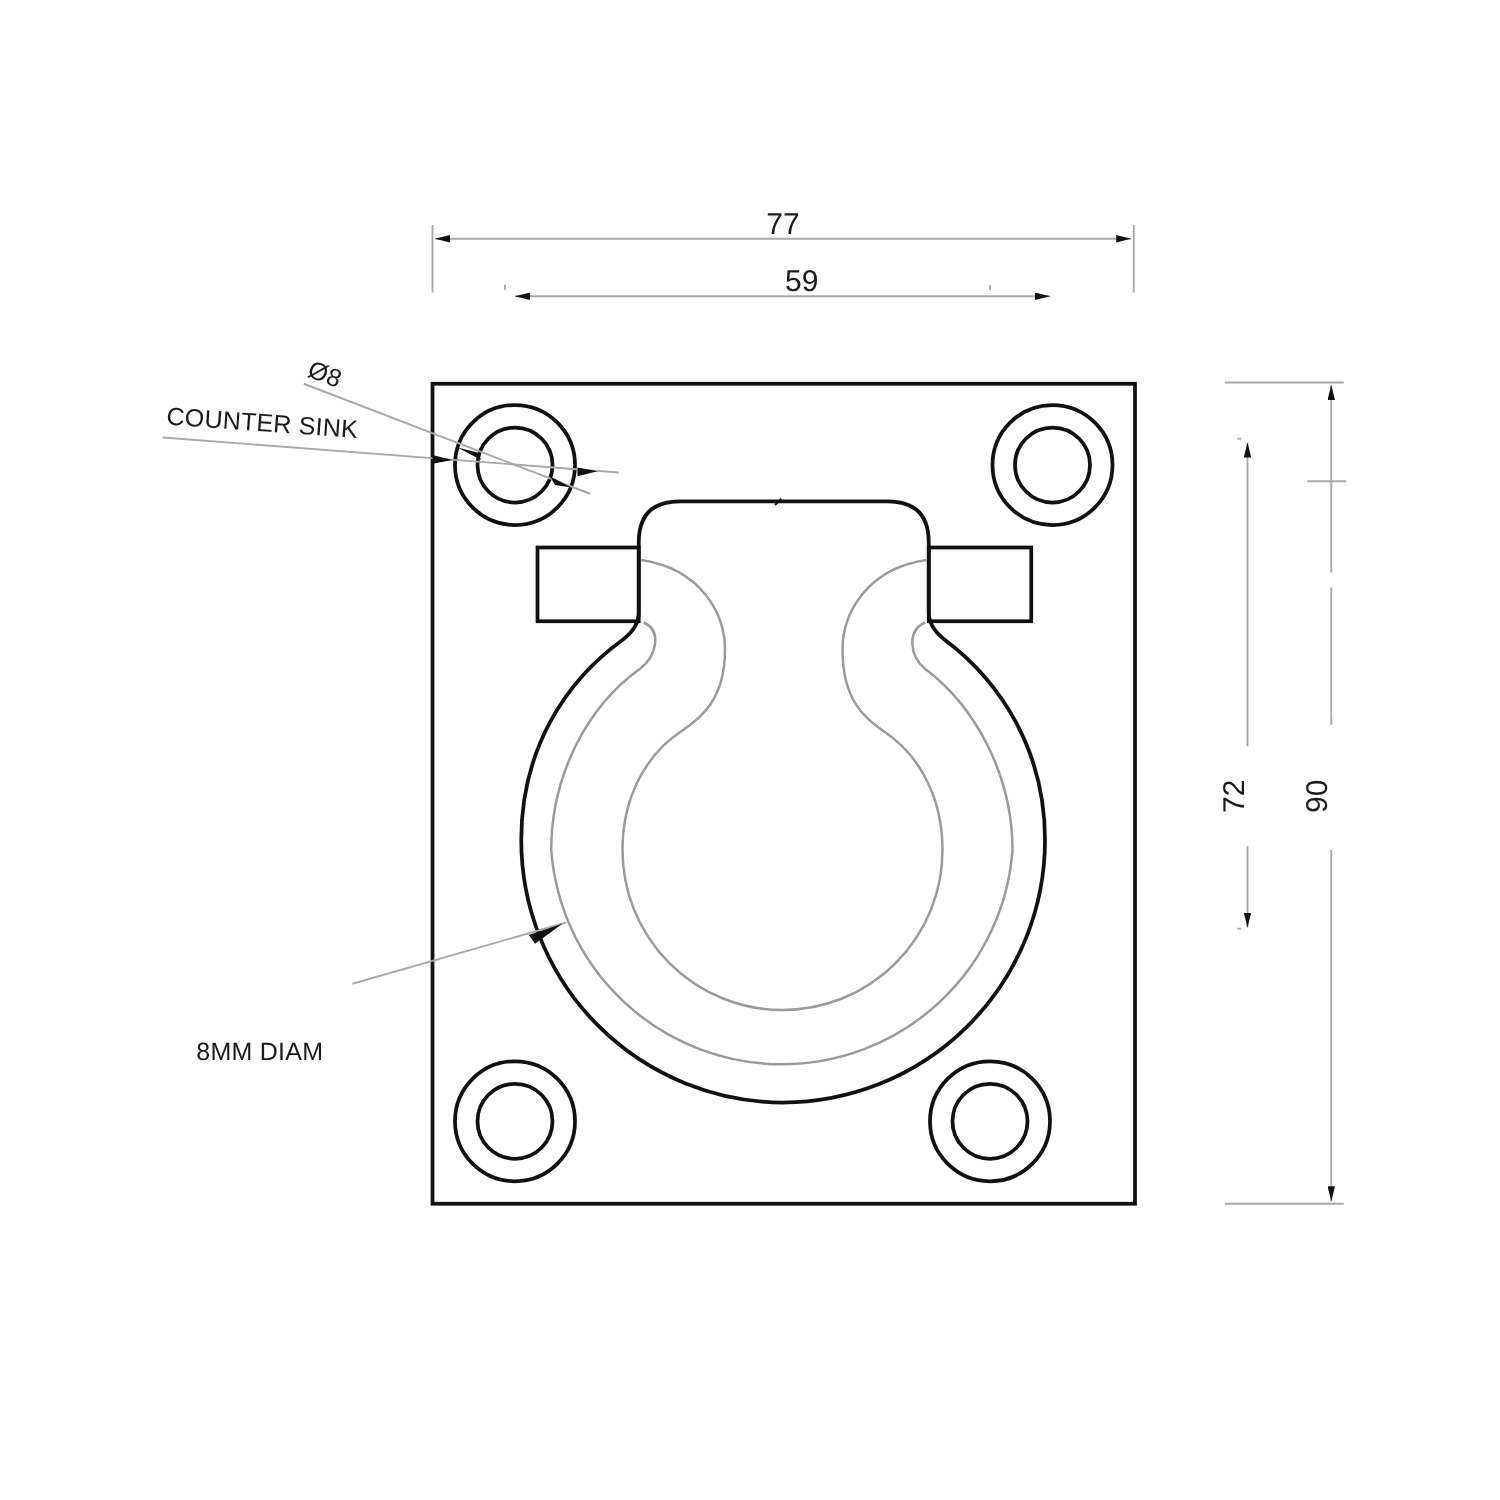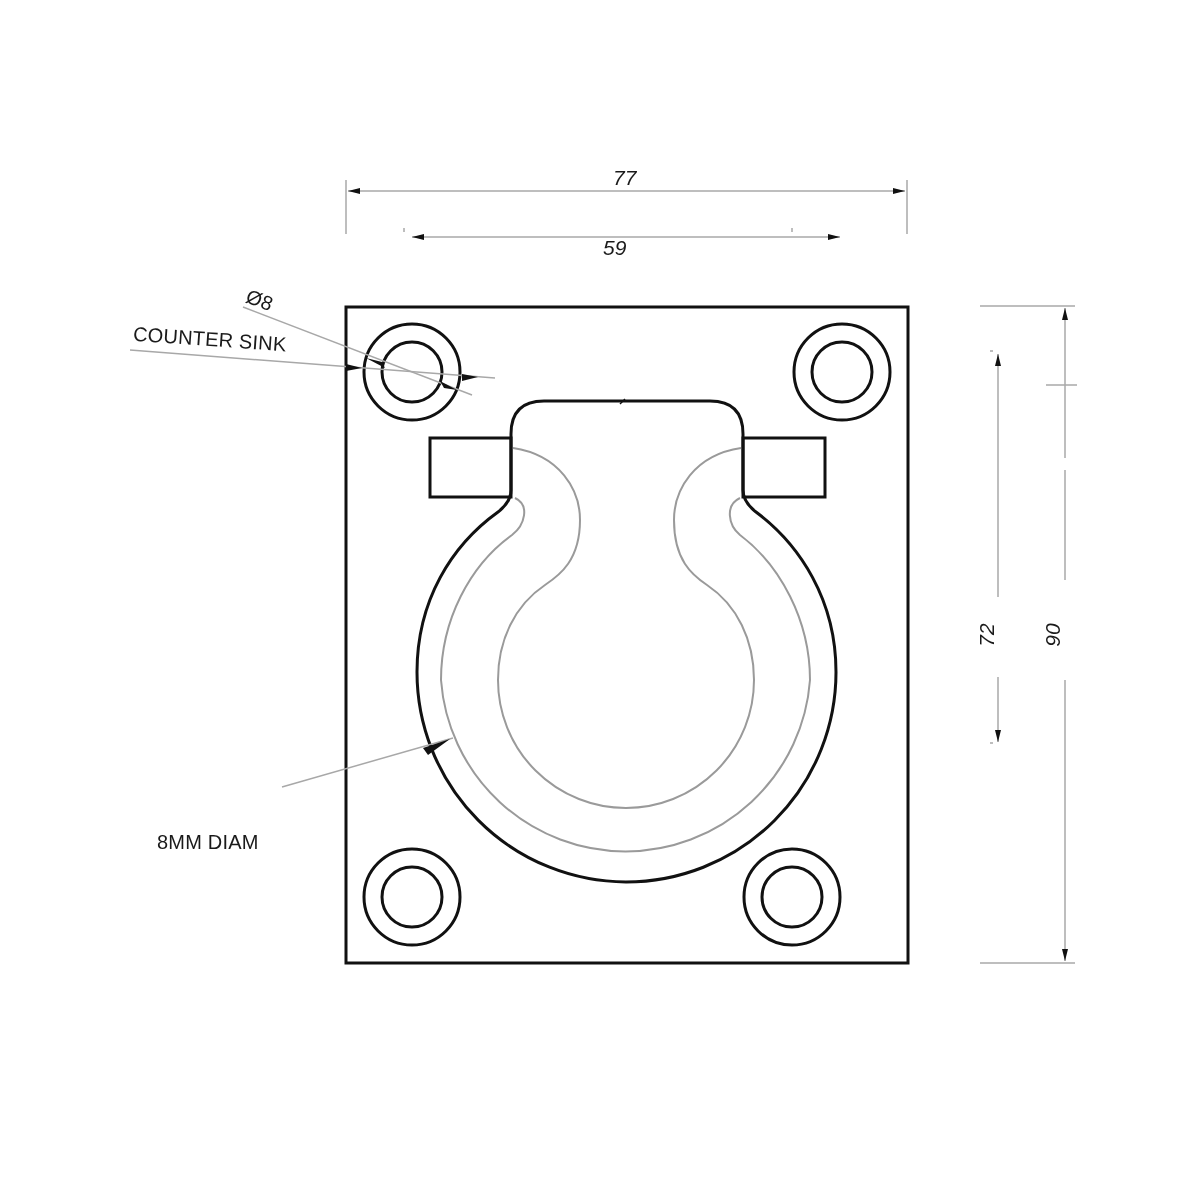--- a/index.html
+++ b/index.html
@@ -1,19 +1,19 @@
 <!DOCTYPE html>
 <html><head>
   <meta charset="utf-8">
   <style>
     html, body { margin: 0; padding: 0; background: #ffffff; }
     body { width: 1200px; height: 1200px; position: relative; overflow: hidden; }
     #drawing { position: absolute; left: 0; top: 0; width: 1200px; height: 1200px; }
     .lbl { position: absolute; font-family: "Liberation Sans", "DejaVu Sans", sans-serif; color: #1a1a1a; white-space: nowrap; }
-    .dim { font-size: 21px; font-style: italic; }
+    .dim { font-size: 24px; }
     .note { font-size: 20px; letter-spacing: 0.2px; }
     .rot { transform-origin: center center; }
   </style>
 </head>
 <body>
 
 <svg id="drawing" viewBox="0 0 1200 1200" xmlns="http://www.w3.org/2000/svg">
   <defs>
     <marker id="arrow" viewBox="0 0 12 6" refX="12" refY="3" markerWidth="12" markerHeight="6" orient="auto-start-reverse" markerUnits="userSpaceOnUse">
       <path d="M0,0 L12,3 L0,6 Z" fill="#111"></path>
@@ -108,20 +108,20 @@
 
   <line x1="130" y1="350" x2="495" y2="378" stroke="#a8a8a8" stroke-width="1.5"></line>
   <path d="M346 364 L362 368 L346 371 Z" fill="#111"></path>
   <path d="M478 377 L462 374 L462 381 Z" fill="#111"></path>
 
   <line x1="282" y1="787" x2="453" y2="738" stroke="#a8a8a8" stroke-width="1.5"></line>
   <path d="M423 748 L450 739 L428 755 Z" fill="#111"></path>
 </svg>
 
 <div class="lbl dim" style="left:613px; top:166px;">77</div>
-<div class="lbl dim" style="left:603px; top:212px;margin-top:24px;">59</div>
+<div class="lbl dim" style="left:628px; top:212px;">59</div>
 
 <div class="lbl dim rot" style="left:975px; top:623px; transform:rotate(-90deg);">72</div>
 <div class="lbl dim rot" style="left:1041px; top:623px; transform:rotate(-90deg);">90</div>
 
 <div class="lbl note rot" style="left:246px; top:289px; transform:rotate(21deg);">Ø8</div>
 <div class="lbl note rot" style="left:133px; top:328px; transform:rotate(4deg);">COUNTER SINK</div>
 <div class="lbl note" style="left:157px; top:787px;margin-top:44px;">8MM DIAM</div>
 
 </body></html>

